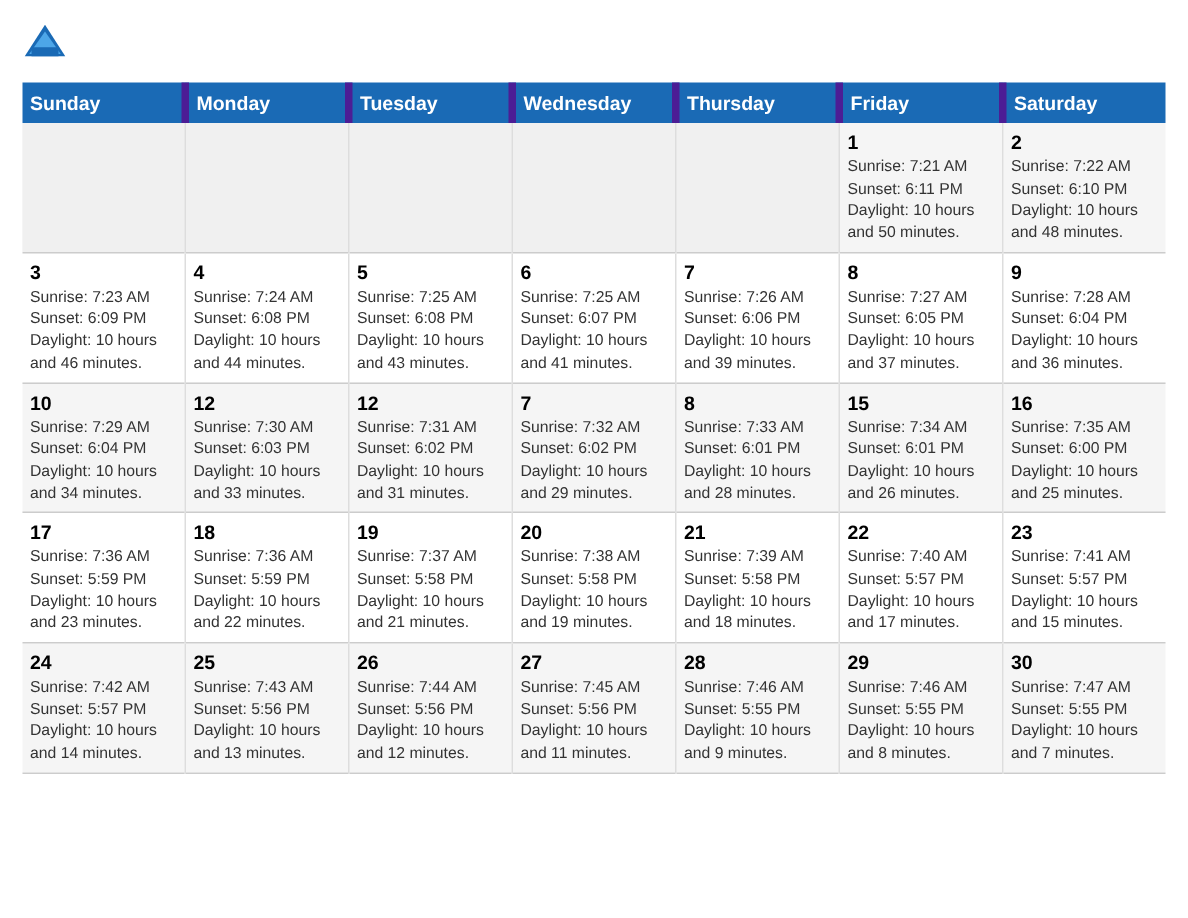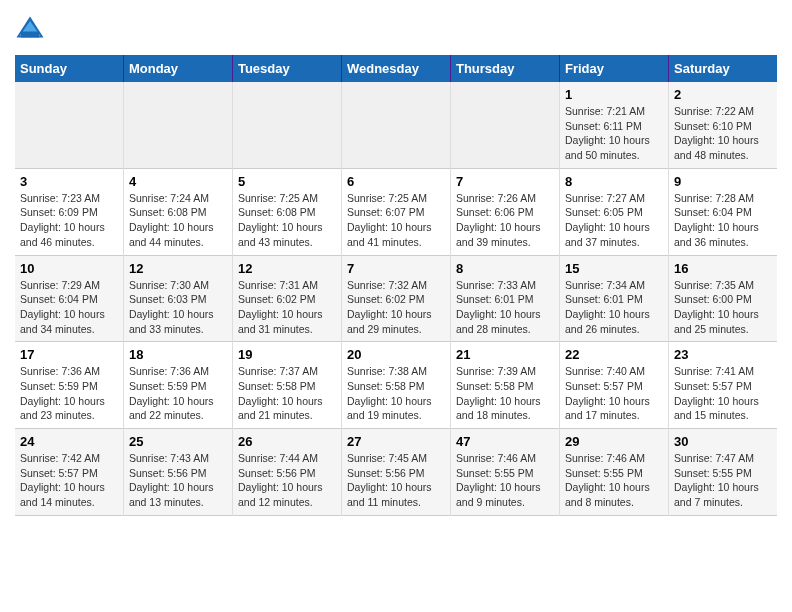--- a/index.html
+++ b/index.html
@@ -64,21 +64,21 @@
     }
     thead tr {
       background-color: #1a6ab5;
       color: #fff;
     }
     thead th {
       padding: 6px 5px;
       text-align: left;
       font-weight: bold;
       font-size: 13px;
-      border-right: 1px solid #4c1d95;
+      border-right: 5px solid #4c1d95;
     }
     thead th:last-child { border-right: none; }
     tbody tr {
       border-bottom: 1px solid #ccc;
     }
     tbody tr:nth-child(odd) {
       background-color: #f5f5f5;
     }
     tbody tr:nth-child(even) {
       background-color: #fff;
@@ -174,19 +174,19 @@
           <td><span class="day-num">20</span><span class="day-info">Sunrise: 7:38 AM<br>Sunset: 5:58 PM<br>Daylight: 10 hours<br>and 19 minutes.</span></td>
           <td><span class="day-num">21</span><span class="day-info">Sunrise: 7:39 AM<br>Sunset: 5:58 PM<br>Daylight: 10 hours<br>and 18 minutes.</span></td>
           <td><span class="day-num">22</span><span class="day-info">Sunrise: 7:40 AM<br>Sunset: 5:57 PM<br>Daylight: 10 hours<br>and 17 minutes.</span></td>
           <td><span class="day-num">23</span><span class="day-info">Sunrise: 7:41 AM<br>Sunset: 5:57 PM<br>Daylight: 10 hours<br>and 15 minutes.</span></td>
         </tr>
         <tr>
           <td><span class="day-num">24</span><span class="day-info">Sunrise: 7:42 AM<br>Sunset: 5:57 PM<br>Daylight: 10 hours<br>and 14 minutes.</span></td>
           <td><span class="day-num">25</span><span class="day-info">Sunrise: 7:43 AM<br>Sunset: 5:56 PM<br>Daylight: 10 hours<br>and 13 minutes.</span></td>
           <td><span class="day-num">26</span><span class="day-info">Sunrise: 7:44 AM<br>Sunset: 5:56 PM<br>Daylight: 10 hours<br>and 12 minutes.</span></td>
           <td><span class="day-num">27</span><span class="day-info">Sunrise: 7:45 AM<br>Sunset: 5:56 PM<br>Daylight: 10 hours<br>and 11 minutes.</span></td>
-          <td><span class="day-num">47</span><span class="day-info">Sunrise: 7:46 AM<br>Sunset: 5:55 PM<br>Daylight: 10 hours<br>and 9 minutes.</span></td>
+          <td><span class="day-num">28</span><span class="day-info">Sunrise: 7:46 AM<br>Sunset: 5:55 PM<br>Daylight: 10 hours<br>and 9 minutes.</span></td>
           <td><span class="day-num">29</span><span class="day-info">Sunrise: 7:46 AM<br>Sunset: 5:55 PM<br>Daylight: 10 hours<br>and 8 minutes.</span></td>
           <td><span class="day-num">30</span><span class="day-info">Sunrise: 7:47 AM<br>Sunset: 5:55 PM<br>Daylight: 10 hours<br>and 7 minutes.</span></td>
         </tr>
       </tbody>
   </table>
 </div>
 
 </body></html>

